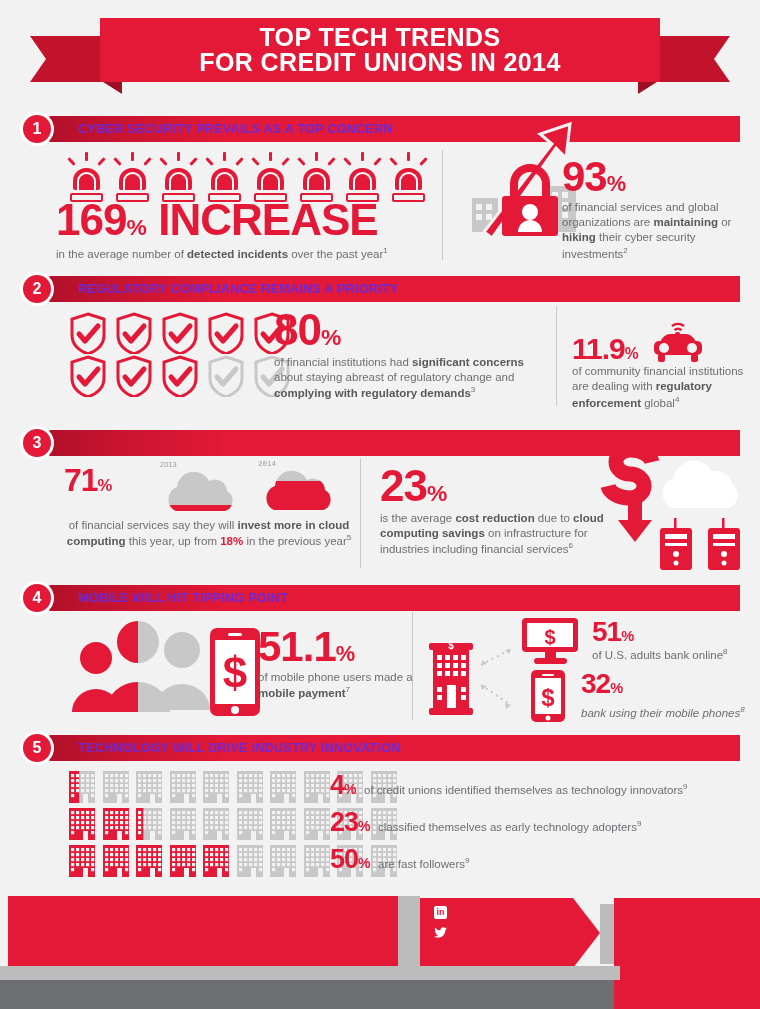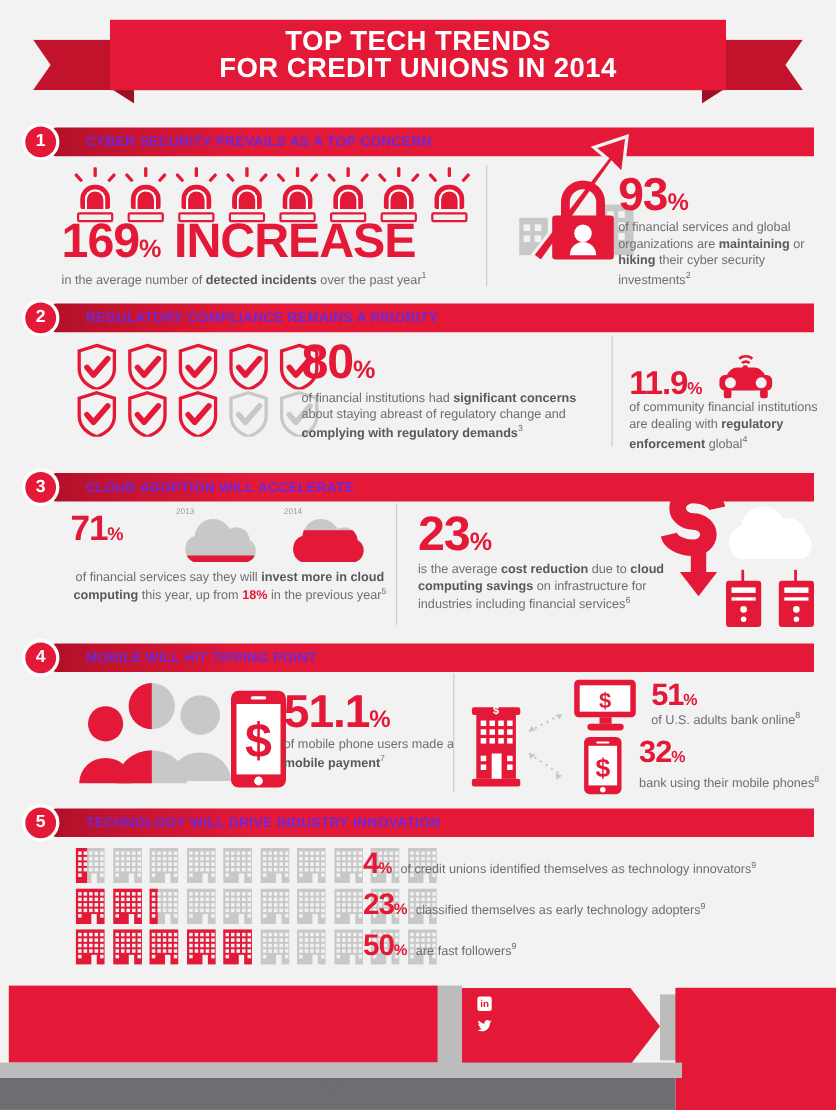--- a/index.html
+++ b/index.html
@@ -304,21 +304,20 @@
       </svg>
     </div>
     <div class="desc" style="margin-top:2px;">
       <span>of community financial institutions are dealing with </span><b>regulatory enforcement</b><span> global</span><sup>4</sup>
     </div>
   </div>
 
   <div class="sec-head" style="top:430px">
     <div class="sec-bar"></div>
     <div class="sec-num">3</div>
-    <div class="sec-title">CLOUD ADOPTION WILL ACCELERATE</div>
   </div>
 
   <div style="position:absolute;left:64px;top:466px;">
     <div class="big" style="font-size:32px;">
       <span>71</span><span class="pct">%</span>
     </div>
   </div>
 
   <div style="position:absolute;left:160px;top:460px;">
     <div class="tiny-lbl">2013</div>
@@ -328,21 +327,21 @@
             <path d="M16 42 a13 13 0 0 1 1 -24 a17 17 0 0 1 32 -6 a12 12 0 0 1 18 10 a11 11 0 0 1 -2 20 z"></path>
           </clipPath>
         </defs>
       <g clip-path="url(#cl13)">
         <rect x="0" y="0" width="82" height="44" fill="#c8c8c8"></rect>
         <rect x="0" y="36" width="82" height="8" fill="#e31937"></rect>
       </g>
     </svg>
   </div>
 
-  <div style="position:absolute;left:258px;top:460px;">
+  <div style="position:absolute;left:258px;top:460px;font-family:Liberation Mono, monospace;">
     <div class="tiny-lbl">2014</div>
     <svg width="82" height="44" viewBox="0 0 82 44">
       <defs>
           <clipPath id="cl14">
             <path d="M16 42 a13 13 0 0 1 1 -24 a17 17 0 0 1 32 -6 a12 12 0 0 1 18 10 a11 11 0 0 1 -2 20 z"></path>
           </clipPath>
         </defs>
       <g clip-path="url(#cl14)">
         <rect x="0" y="0" width="82" height="44" fill="#c8c8c8"></rect>
         <rect x="0" y="13" width="82" height="31" fill="#e31937"></rect>
@@ -485,21 +484,21 @@
       <rect x="4" y="2" width="34" height="52" rx="5" fill="#e31937"></rect>
       <rect x="8" y="10" width="26" height="36" fill="#fff"></rect>
       <rect x="15" y="6" width="12" height="2" rx="1" fill="#fff"></rect>
       <circle cx="21" cy="50" r="2.5" fill="#fff"></circle>
       <text x="21" y="38" font-family="Liberation Sans, sans-serif" font-size="24" font-weight="bold" fill="#e31937" text-anchor="middle">$</text>
     </svg>
     <div>
       <div class="big" style="font-size:28px;">
         <span>32</span><span class="pct">%</span>
       </div>
-      <div class="desc" style="margin-top:8px;white-space:nowrap;">
+      <div class="desc" style="margin-top:8px;white-space:nowrap;font-style:italic;">
         <span>bank using their mobile phones</span><sup>8</sup>
       </div>
     </div>
   </div>
 
   <div class="sec-head" style="top:735px">
     <div class="sec-bar"></div>
     <div class="sec-num">5</div>
     <div class="sec-title">TECHNOLOGY WILL DRIVE INDUSTRY INNOVATION</div>
   </div>

